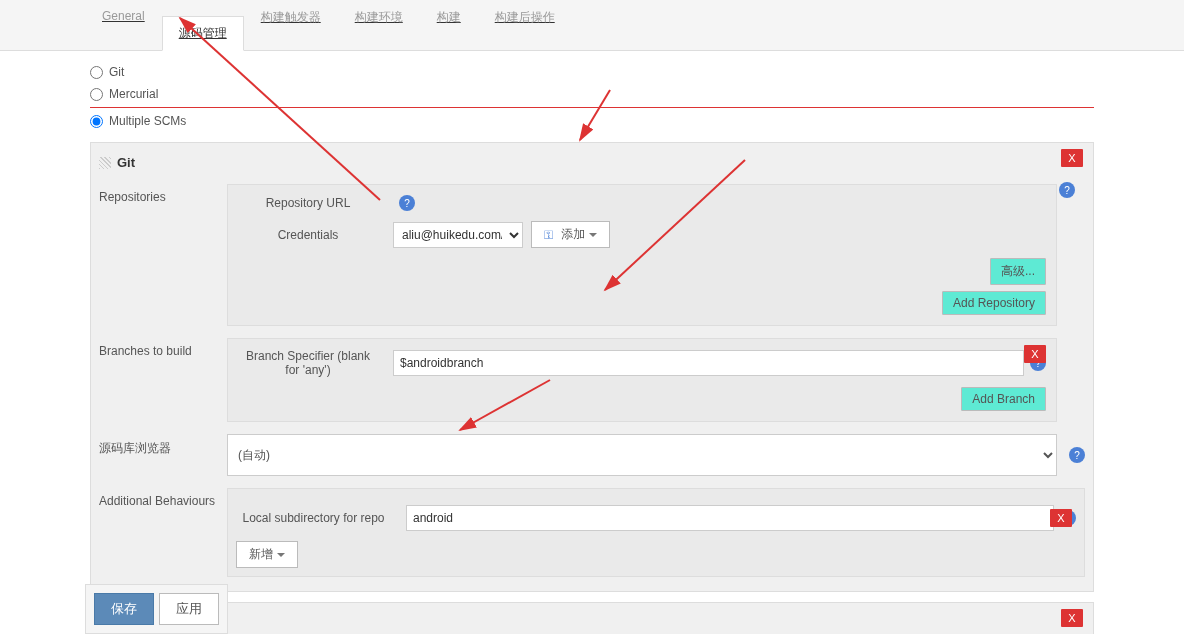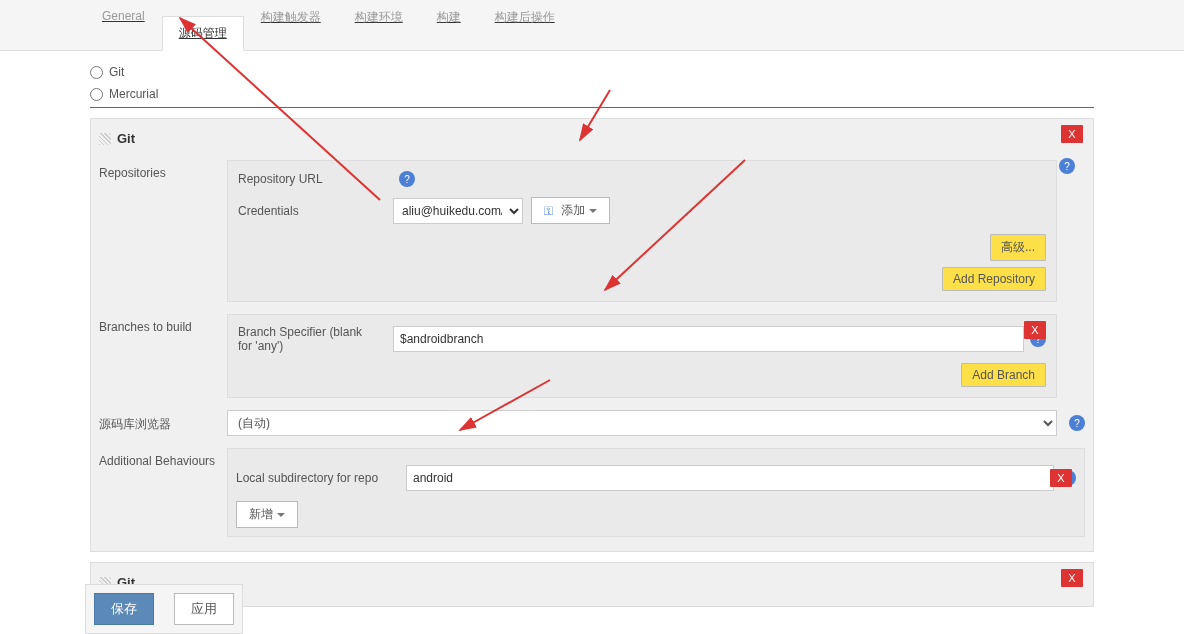--- a/index.html
+++ b/index.html
@@ -14,36 +14,36 @@
 .radio-row label { color: #555; font-size: 12px; }
 .section { background: #f0f0f0; border: 1px solid #ddd; margin-top: 10px; padding: 8px; position: relative; }
 .section-header { display: flex; align-items: center; padding: 4px 0 8px 0; }
 .section-header .grip { width: 12px; height: 12px; background: repeating-linear-gradient(45deg,#ccc,#ccc 1px,transparent 1px,transparent 3px); margin-right: 6px; }
 .section-header .title { font-weight: bold; font-size: 13px; color: #333; }
 .del-btn { position: absolute; top: 6px; right: 10px; background: #d33; color: #fff; border: none; width: 22px; height: 18px; font-size: 11px; cursor: pointer; border-radius: 1px; }
 .sub-row { display: flex; padding: 6px 0; }
 .side-label { width: 128px; color: #555; font-size: 12px; padding-top: 6px; }
 .inner-box { flex: 1; background: #eaeaea; border: 1px solid #ddd; padding: 10px; position: relative; }
 .field-row { display: flex; align-items: center; margin-bottom: 10px; }
-.field-label { width: 155px; text-align: left; color: #555; font-size: 12px; padding-right: 15px; }
+.field-label { width: 155px; text-align: center; color: #555; font-size: 12px; padding-right: 15px; }
 .text-input { flex: 1; height: 26px; border: 1px solid #ccc; padding: 0 6px; font-size: 12px; color: #333; background: #fff; }
 .select-input { height: 26px; border: 1px solid #ccc; padding: 0 4px; font-size: 12px; color: #333; background: #fff; }
 .help-icon { width: 16px; height: 16px; border-radius: 50%; background: #4b80d6; color: #fff; font-size: 10px; display: flex; align-items: center; justify-content: center; margin-left: 6px; cursor: pointer; }
-.btn { border: 1px solid #bbb; background: #fde047; padding: 4px 10px; font-size: 12px; cursor: pointer; color: #555; border-radius: 1px; }
+.btn { border: 1px solid #bbb; background: #5eead4; padding: 4px 10px; font-size: 12px; cursor: pointer; color: #555; border-radius: 1px; }
 .btn-row-right { display: flex; justify-content: flex-end; gap: 8px; margin-top: 6px; }
 .dropdown-btn { border: 1px solid #bbb; background: #fff; padding: 4px 12px; font-size: 12px; cursor: pointer; display: inline-flex; align-items: center; gap: 4px; color: #555; }
 .caret { width: 0; height: 0; border-left: 4px solid transparent; border-right: 4px solid transparent; border-top: 4px solid #777; display: inline-block; }
 .repeat-btn-row { display: flex; margin-top: 6px; }
 .key-icon { color: #4b80d6; margin-right: 4px; font-size: 12px; }
-.wide-select { width: 100%; height: 26px; border: 1px solid #ccc; background: #fff; font-size: 12px; padding: 0 6px; color: #555; }
+.wide-select { width: 100%; height: 42px; border: 1px solid #ccc; background: #fff; font-size: 12px; padding: 0 6px; color: #555; }
 .behaviours-box { background: #eaeaea; border: 1px solid #ddd; flex: 1; padding: 8px; }
 .checkout-row { background: #eaeaea; padding: 6px; display: flex; align-items: center; }
 .checkout-row .grip { width: 12px; height: 12px; background: repeating-linear-gradient(45deg,#ccc,#ccc 1px,transparent 1px,transparent 3px); margin-right: 6px; }
 .checkout-title { font-weight: bold; color: #333; font-size: 12px; }
-.bottom-bar { position: fixed; left: 85px; bottom: 0; background: #f5f5f5; border: 1px solid #ddd; padding: 8px; display: flex; gap: 20px; z-index: 50; }
+.bottom-bar { position: fixed; left: 85px; bottom: 0; background: #f5f5f5; border: 1px solid #ddd; padding: 8px; display: flex; gap: 5px; z-index: 50; }
 .btn-primary { background: #5c8ab8; color: #fff; border: 1px solid #4a7aa8; padding: 6px 16px; font-size: 13px; cursor: pointer; }
 .btn-secondary { background: #fff; color: #555; border: 1px solid #bbb; padding: 6px 16px; font-size: 13px; cursor: pointer; }
 svg.arrows { position: absolute; top: 0; left: 0; width: 1184px; height: 634px; pointer-events: none; z-index: 40; }
 hr.redline { border: none; border-top: 1px solid #d33; margin: 2px 0; }
 .outer-help { position: absolute; right: 10px; }
 </style>
 </head>
 <body>
 
 <div class="page">
@@ -59,20 +59,24 @@
   <div class="content">
     <div class="radio-row">
       <input type="radio" name="scm" style="">
       <label>Git</label>
     </div>
     <div class="radio-row">
       <input type="radio" name="scm" style="">
       <label>Mercurial</label>
     </div>
     <hr class="redline">
+    <div class="radio-row">
+      <input type="radio" name="scm" checked="" style="">
+      <label>Multiple SCMs</label>
+    </div>
 
     <div class="section">
       <button class="del-btn">X</button>
       <div class="section-header">
         <span class="grip"></span>
         <span class="title">Git</span>
       </div>
 
       <div class="sub-row">
         <div class="side-label">Repositories</div>

